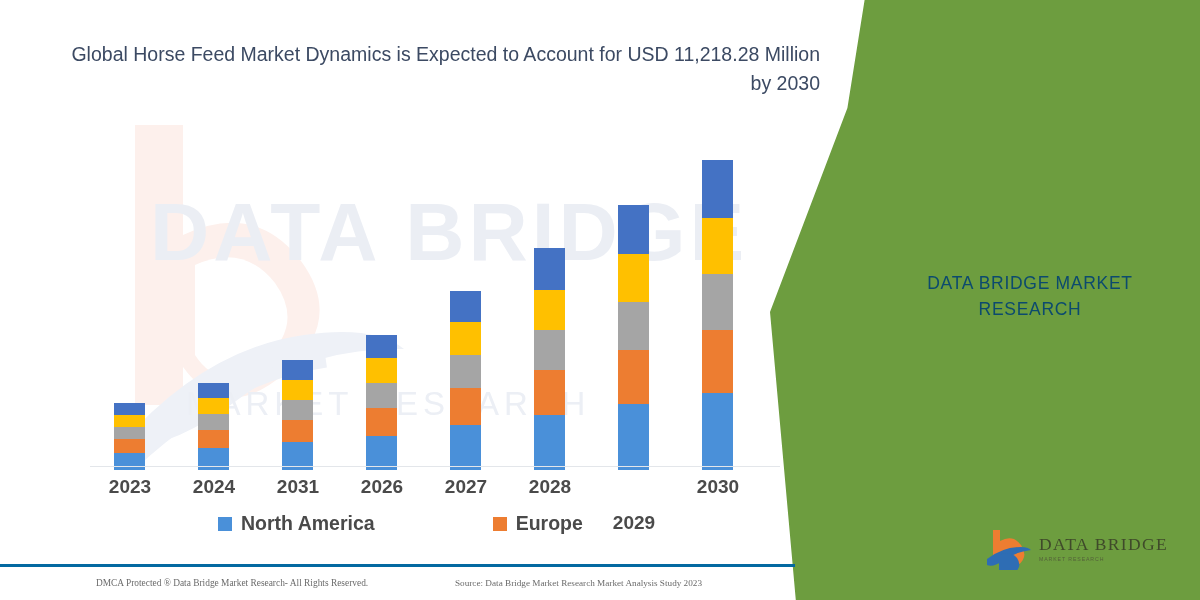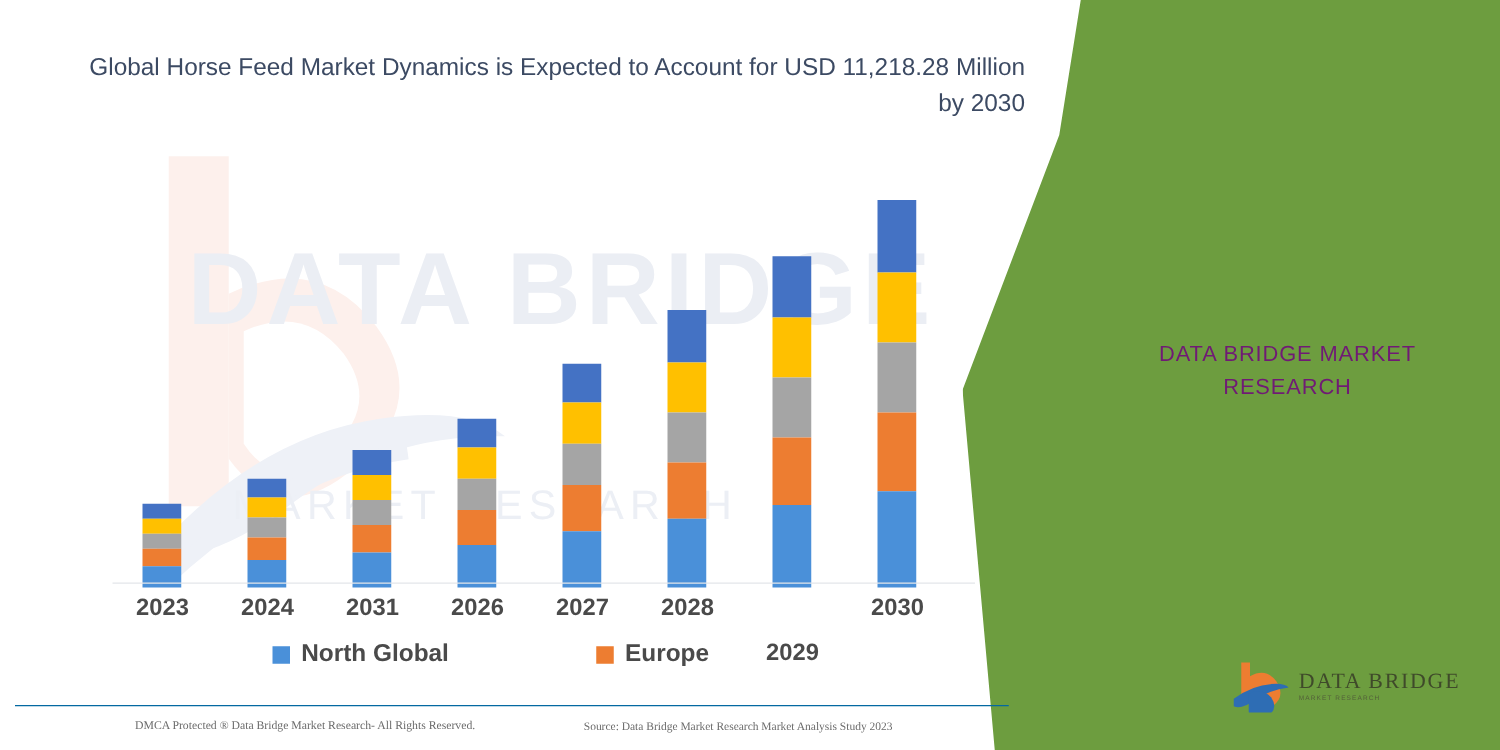--- a/index.html
+++ b/index.html
@@ -45,21 +45,21 @@
   .hex svg { position: absolute; inset: 0; }
   .hex span { position: relative; z-index: 2; }
   #hex-2023 { left: 1010px; top: 118px; width: 96px; height: 96px; }
   #hex-2030 { left: 940px; top: 148px; width: 96px; height: 96px; }
 
   .brand-name {
     position: absolute;
     top: 270px; left: 880px;
     width: 300px;
     text-align: center;
-    color: #701a75;
+    color: #0c4a6e;
     font-size: 17.5px;
     line-height: 1.5;
     letter-spacing: .7px;
     z-index: 5;
   }
 
   
   .logo-block {
     position: absolute;
     left: 985px; top: 528px;
@@ -175,23 +175,22 @@
   .legend-label {
     color: #4a4a4a;
     font-size: 19.5px;
     font-weight: bold;
   }
 
   .footer {
     position: absolute;
     left: 0; bottom: 0;
     width: 795px; height: 36px;
-    border-top: 1px solid #0369a1;
-    z-index: 4;
-    margin-left: 12px;
+    border-top: 3px solid #0369a1;
+    z-index: 4;
   }
   .footer-left {
     position: absolute;
     left: 96px; top: 11px;
     color: #6b6b6b;
     font-size: 9.4px;
     font-family: "Liberation Serif", serif;
   }
   .footer-right {
     position: absolute;
@@ -290,21 +289,21 @@
       <div class="xlabel" style="left: 257px;">2026</div>
       <div class="xlabel" style="left: 341px;">2027</div>
       <div class="xlabel" style="left: 425px;">2028</div>
       <div class="xlabel" style="left: 509px; margin-top: 36px;">2029</div>
       <div class="xlabel" style="left: 593px;">2030</div>
     </div>
 
   <div class="legend" id="legend">
       <div class="legend-item">
         <span class="legend-swatch" style="background: rgb(74, 144, 217);"></span>
-        <span class="legend-label">North Global</span>
+        <span class="legend-label">North America</span>
       </div>
       <div class="legend-item">
         <span class="legend-swatch" style="background: rgb(237, 125, 49);"></span>
         <span class="legend-label">Europe</span>
       </div>
     </div>
 
   <div class="footer">
     <div class="footer-left">DMCA Protected ® Data Bridge Market Research- All Rights Reserved.</div>
     <div class="footer-right">Source: Data Bridge Market Research  Market Analysis Study 2023</div>

